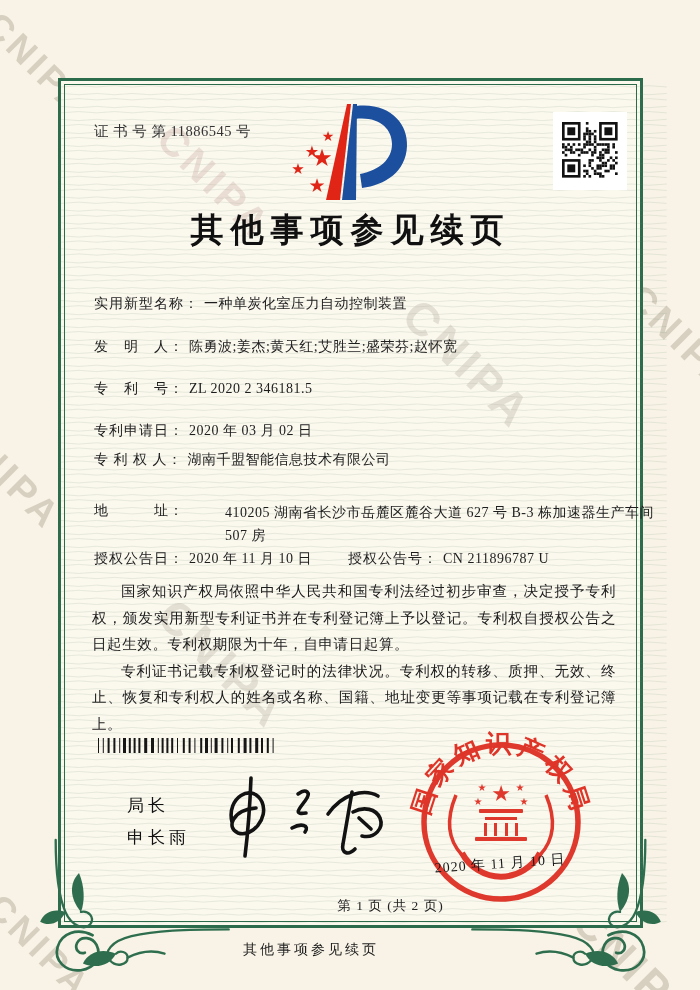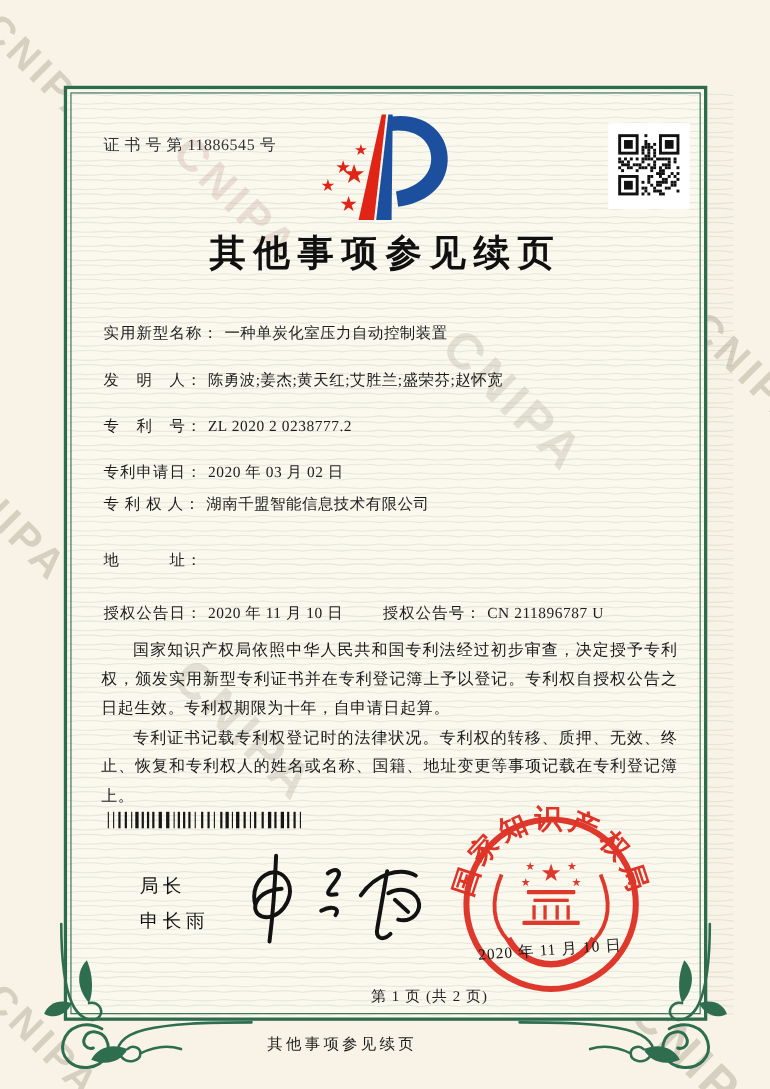--- a/index.html
+++ b/index.html
@@ -371,32 +371,33 @@
   <div class="field-row" style="top:294px;">
     <span class="lbl">实用新型名称：</span>
     <span class="val">一种单炭化室压力自动控制装置</span>
   </div>
   <div class="field-row" style="top:337px;justify-content:space-between;">
     <span class="lbl">发　明　人：</span>
     <span class="val">陈勇波;姜杰;黄天红;艾胜兰;盛荣芬;赵怀宽</span>
   </div>
   <div class="field-row" style="top:379px;">
     <span class="lbl">专　利　号：</span>
-    <span class="val">ZL 2020 2 0238777.2</span>
+    <span class="val">ZL 2020 2 346181.5</span>
   </div>
   <div class="field-row" style="top:421px;">
     <span class="lbl">专利申请日：</span>
     <span class="val">2020 年 03 月 02 日</span>
   </div>
   <div class="field-row" style="top:450px;text-align:right;">
     <span class="lbl">专 利 权 人：</span>
     <span class="val">湖南千盟智能信息技术有限公司</span>
   </div>
   <div class="field-row" id="row-address" style="top:501px;gap:36px;">
     <span class="lbl">地　　　址：</span>
+    <span class="val">410205 湖南省长沙市岳麓区麓谷大道 627 号 B-3 栋加速器生产车间 507 房</span>
   </div>
   <div class="field-row" id="row-grant" style="top:549px;">
     <span class="pair">
       <span class="lbl">授权公告日：</span>
       <span class="val">2020 年 11 月 10 日</span>
     </span>
     <span class="pair">
       <span class="lbl">授权公告号：</span>
       <span class="val">CN 211896787 U</span>
     </span>

